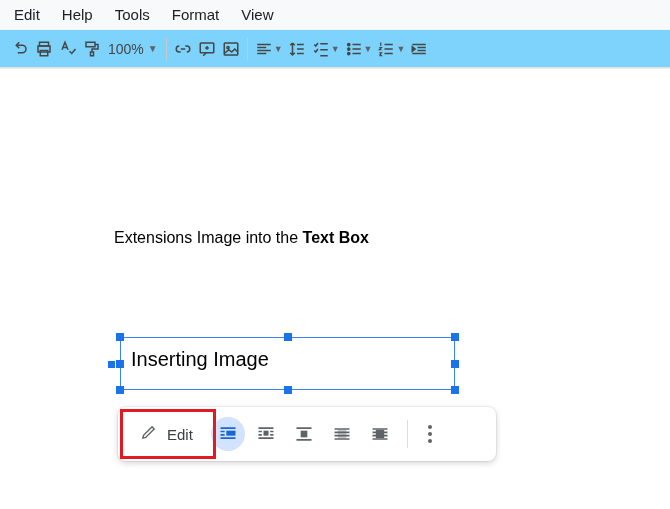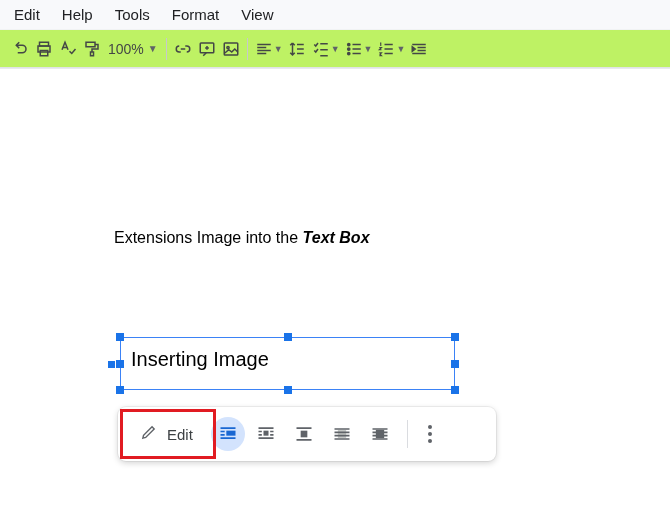--- a/index.html
+++ b/index.html
@@ -24,21 +24,21 @@
     font-size: 15px;
     color: #202124;
     padding: 4px 10px;
     border-radius: 4px;
     cursor: pointer;
   }
   .toolbar {
     display: flex;
     align-items: center;
     height: 38px;
-    background: #bef264;
+    background: #7dd3fc;
     border-bottom: 1px solid #e0e3e6;
     padding-left: 10px;
     gap: 4px;
   }
   .tb-icon {
     width: 20px;
     height: 20px;
     display: flex;
     align-items: center;
     justify-content: center;
@@ -77,21 +77,21 @@
     border-top: 1px solid #e8eaed;
     background: #fff;
   }
   .doc-text {
     position: absolute;
     top: 160px;
     left: 114px;
     font-size: 16px;
     color: #000;
   }
-  .doc-text .bold { font-weight: 700; font-style: italic; }
+  .doc-text .bold { font-weight: 700; }
   .drawing-box {
     position: absolute;
     top: 268px;
     left: 120px;
     width: 335px;
     height: 53px;
     background: #fff;
     border: 1.5px solid #3b82f6;
   }
   .drawing-text {

